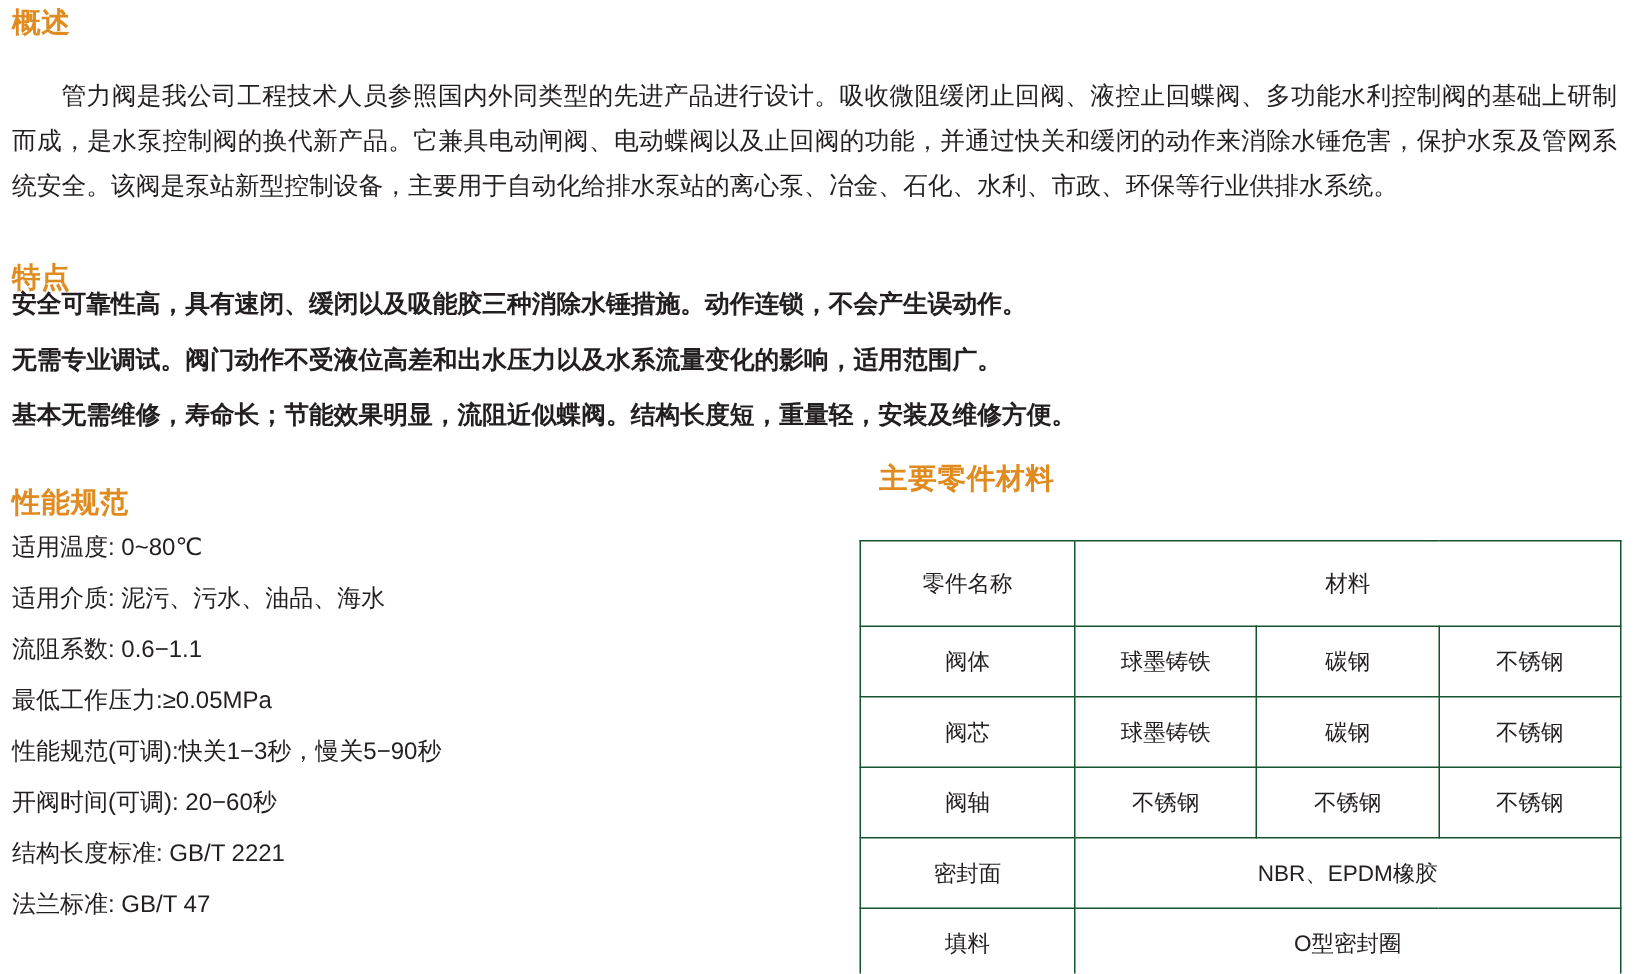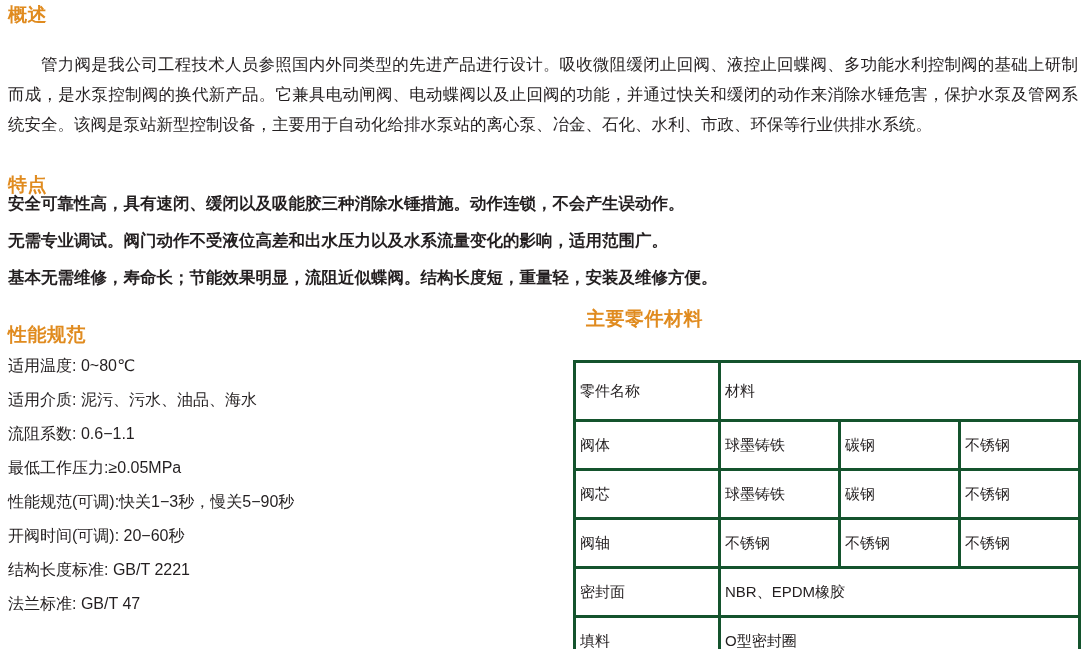--- a/index.html
+++ b/index.html
@@ -94,22 +94,22 @@
   }
   #materials-table {
     position: absolute;
     left: 573px;
     top: 360px;
     width: 508px;
     border-collapse: collapse;
     table-layout: fixed;
   }
   #materials-table td {
-    border: 3px solid #14532d;
-    text-align: left;
+    border: 1px solid #14532d;
+    text-align: center;
     vertical-align: middle;
     font-size: 15px;
     color: #231f20;
     height: 46px;
     padding: 0 4px;
   }
   #materials-table .col-name {
     width: 134px;
   }
   #materials-table tr:first-child td {

